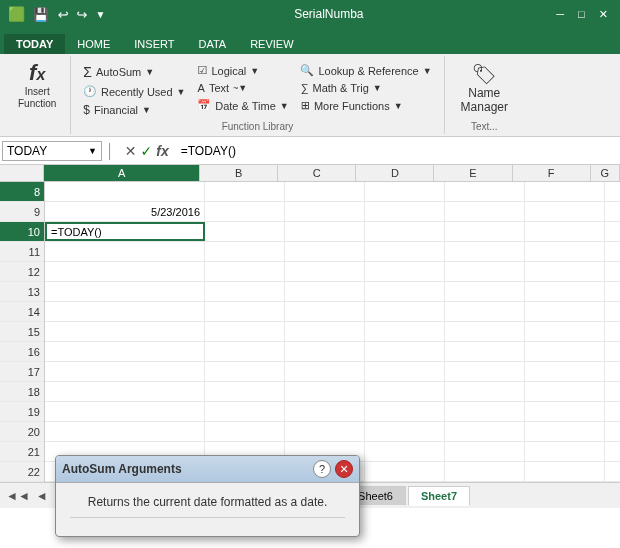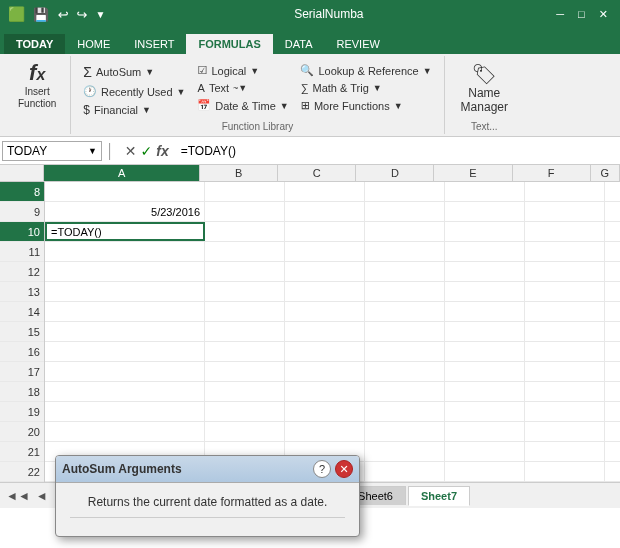--- a/index.html
+++ b/index.html
@@ -309,21 +309,20 @@
     <span class="win-btn">─</span>
     <span class="win-btn">□</span>
     <span class="win-btn">✕</span>
   </div>
 </div>
 
 <div class="ribbon-tabs">
   <div class="file-tab">TODAY</div>
   <button class="ribbon-tab">HOME</button>
   <button class="ribbon-tab">INSERT</button>
-  <button class="ribbon-tab active">FORMULAS</button>
   <button class="ribbon-tab">DATA</button>
   <button class="ribbon-tab">REVIEW</button>
 </div>
 
 <div class="ribbon">
 
   <div class="ribbon-group">
     <div class="ribbon-btn-large">
       <div style="font-size:22px;font-style:italic;font-weight:bold;color:#333;">f<span style="font-size:16px;">x</span></div>
       <div style="font-size:10px;color:#333;line-height:1.2;text-align:center;">Insert<br>Function</div>

